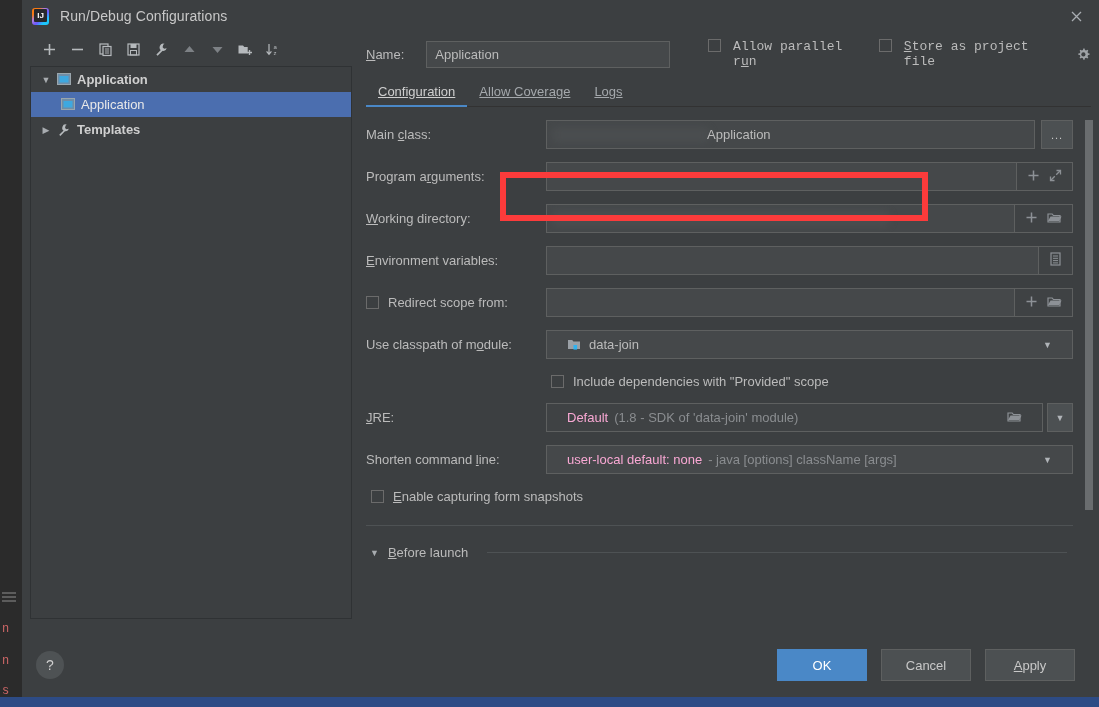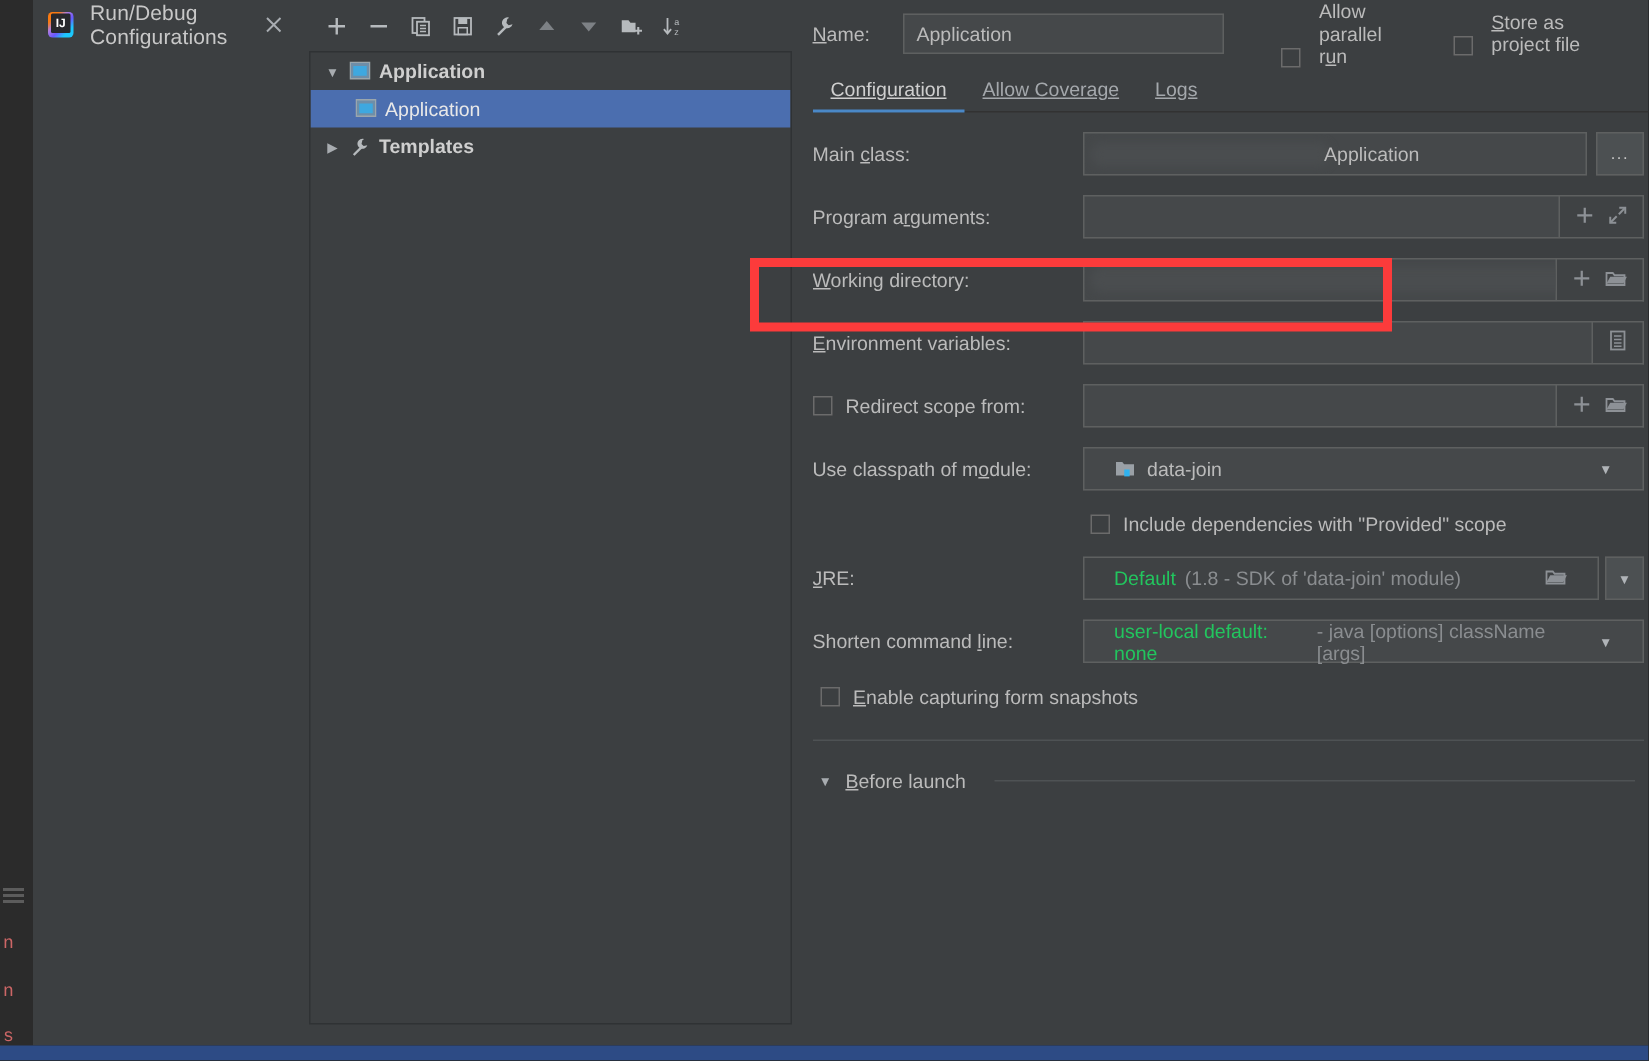--- a/index.html
+++ b/index.html
@@ -54,21 +54,21 @@
   }
 
   
   #dialog {
     position: absolute;
     left: 22px; top: 0;
     width: 1077px;
     height: 697px;
     background: #3c3f41;
     display: flex;
-    flex-direction: row;
+    flex-direction: column;
   }
 
   
   #titlebar {
     height: 32px;
     flex: 0 0 32px;
     display: flex;
     align-items: center;
     padding: 0 0 0 10px;
     background: #3c3f41;
@@ -204,21 +204,21 @@
     box-sizing: border-box;
     display: flex;
     align-items: center;
   }
   .top-checks {
     display: flex;
     align-items: center;
     margin-left: 38px;
     gap: 26px;
   }
-  .chk-wrap { display: flex; align-items: flex-end; gap: 12px; }
+  .chk-wrap { display: flex; align-items: flex-start; gap: 12px; font-family: Liberation Mono, monospace; }
   .chk {
     width: 13px; height: 13px;
     border: 1px solid #6b6b6b;
     background: #3c3f41;
     flex: 0 0 13px;
     box-sizing: border-box;
   }
   #gear-icon-btn {
     margin-left: 6px;
     color: #9fa3a7;
@@ -346,21 +346,21 @@
     position: relative;
   }
   .combo .arrow {
     margin-left: auto;
     color: #b0b4b8;
     font-size: 9px;
     padding-left: 8px;
   }
   .combo.readonly { background: #3f4244; }
   .dim { color: #8a8d90; }
-  .strong { color: #22c55e; }
+  .strong { color: #f9a8d4; }
   .split-arrow {
     width: 26px; height: 29px;
     margin-left: 4px;
     background: #4c5052;
     border: 1px solid #5e6060;
     box-sizing: border-box;
     display: flex; align-items: center; justify-content: center;
     color: #b0b4b8;
     font-size: 9px;
     flex: 0 0 26px;

